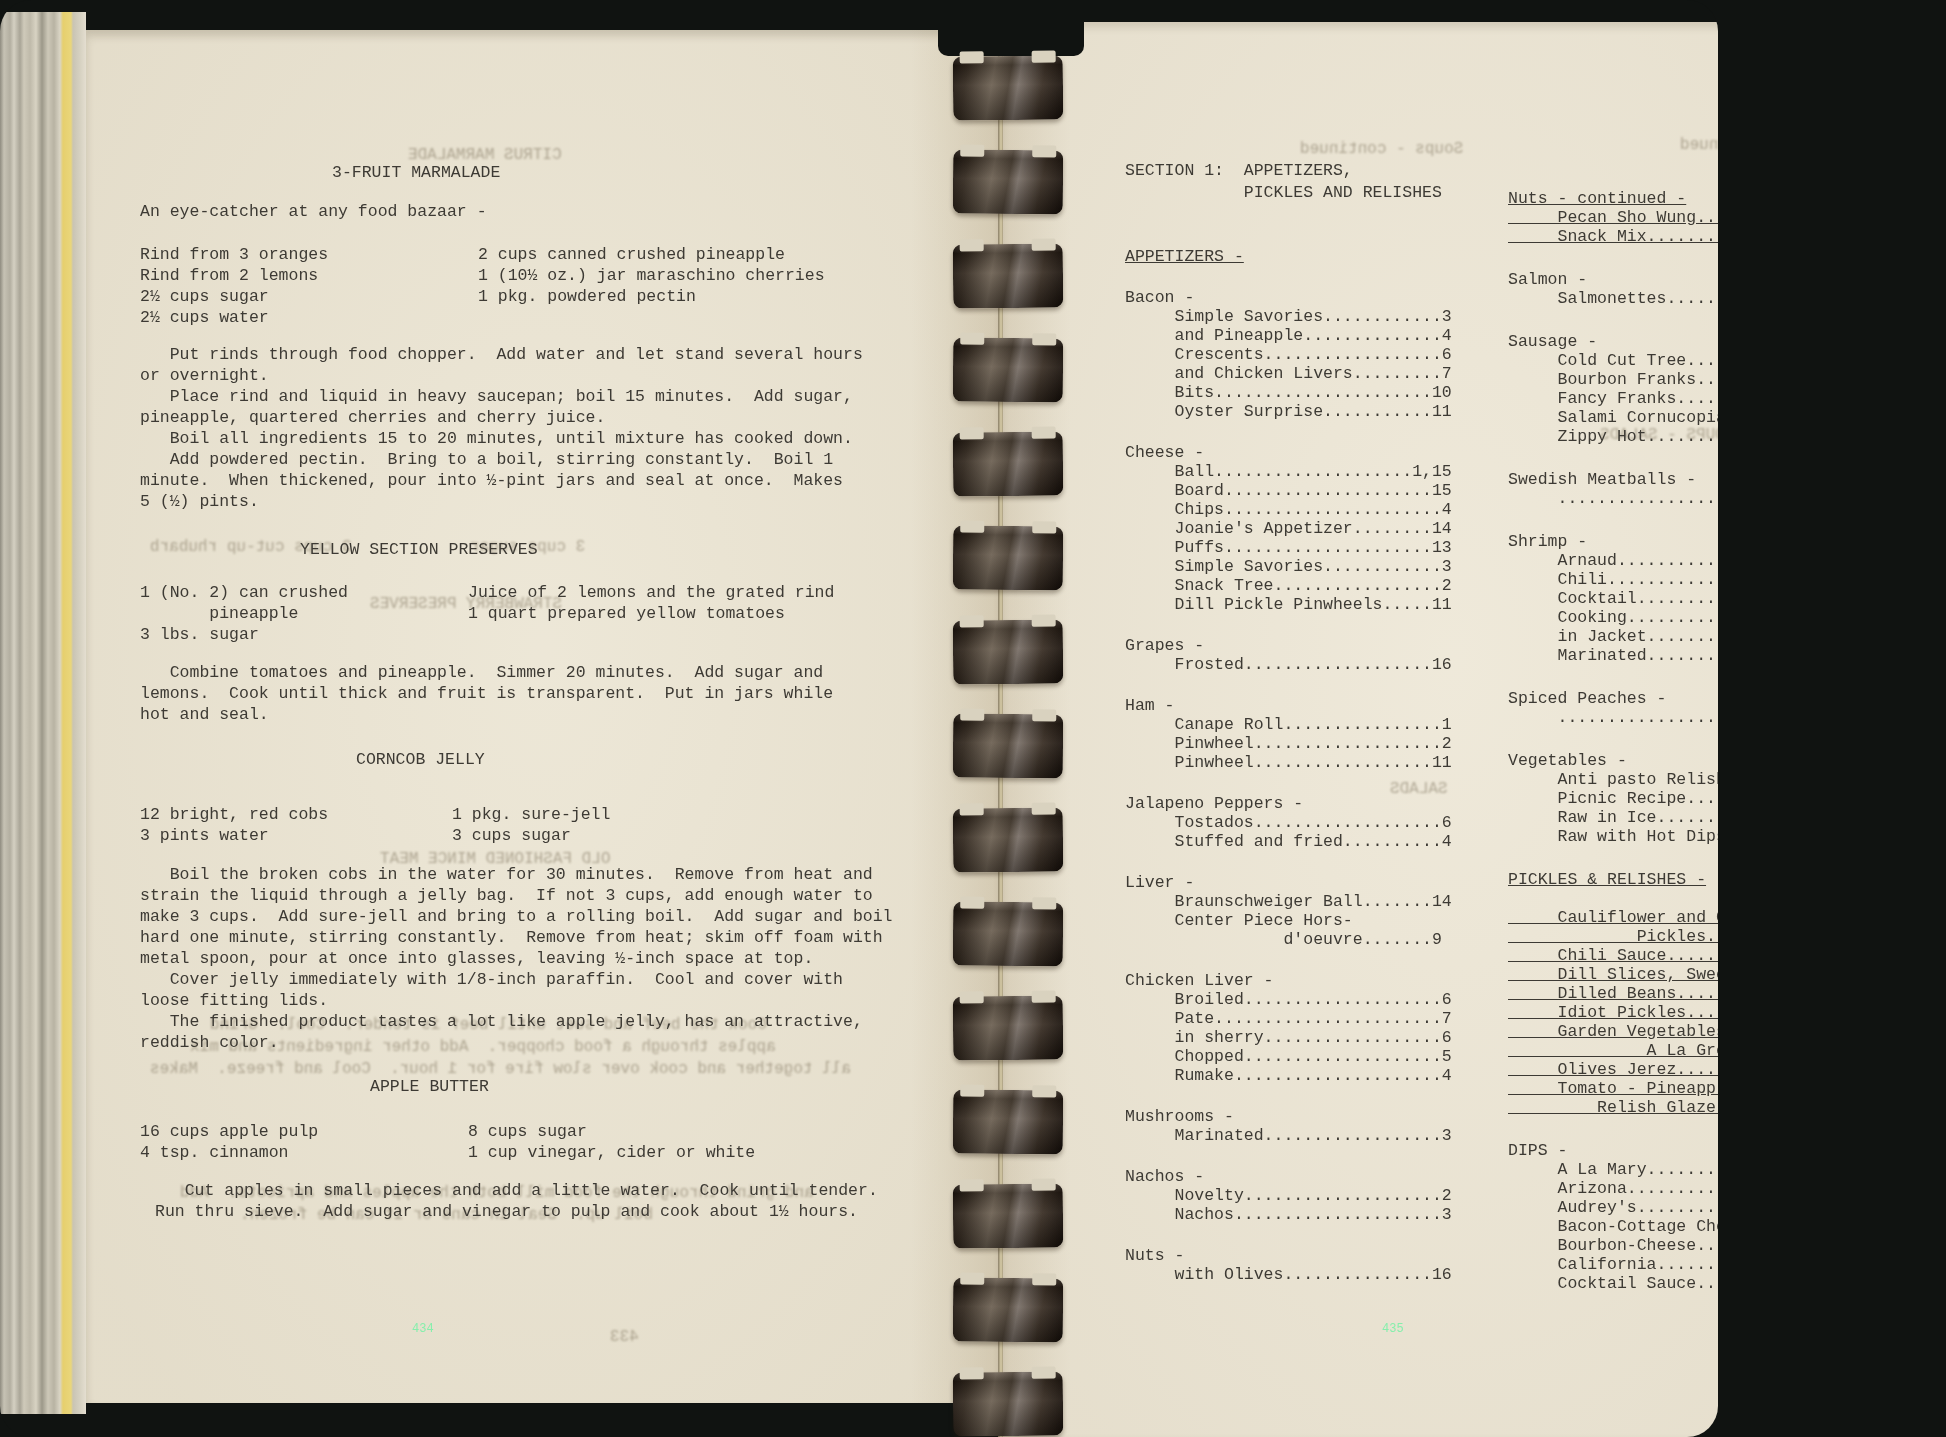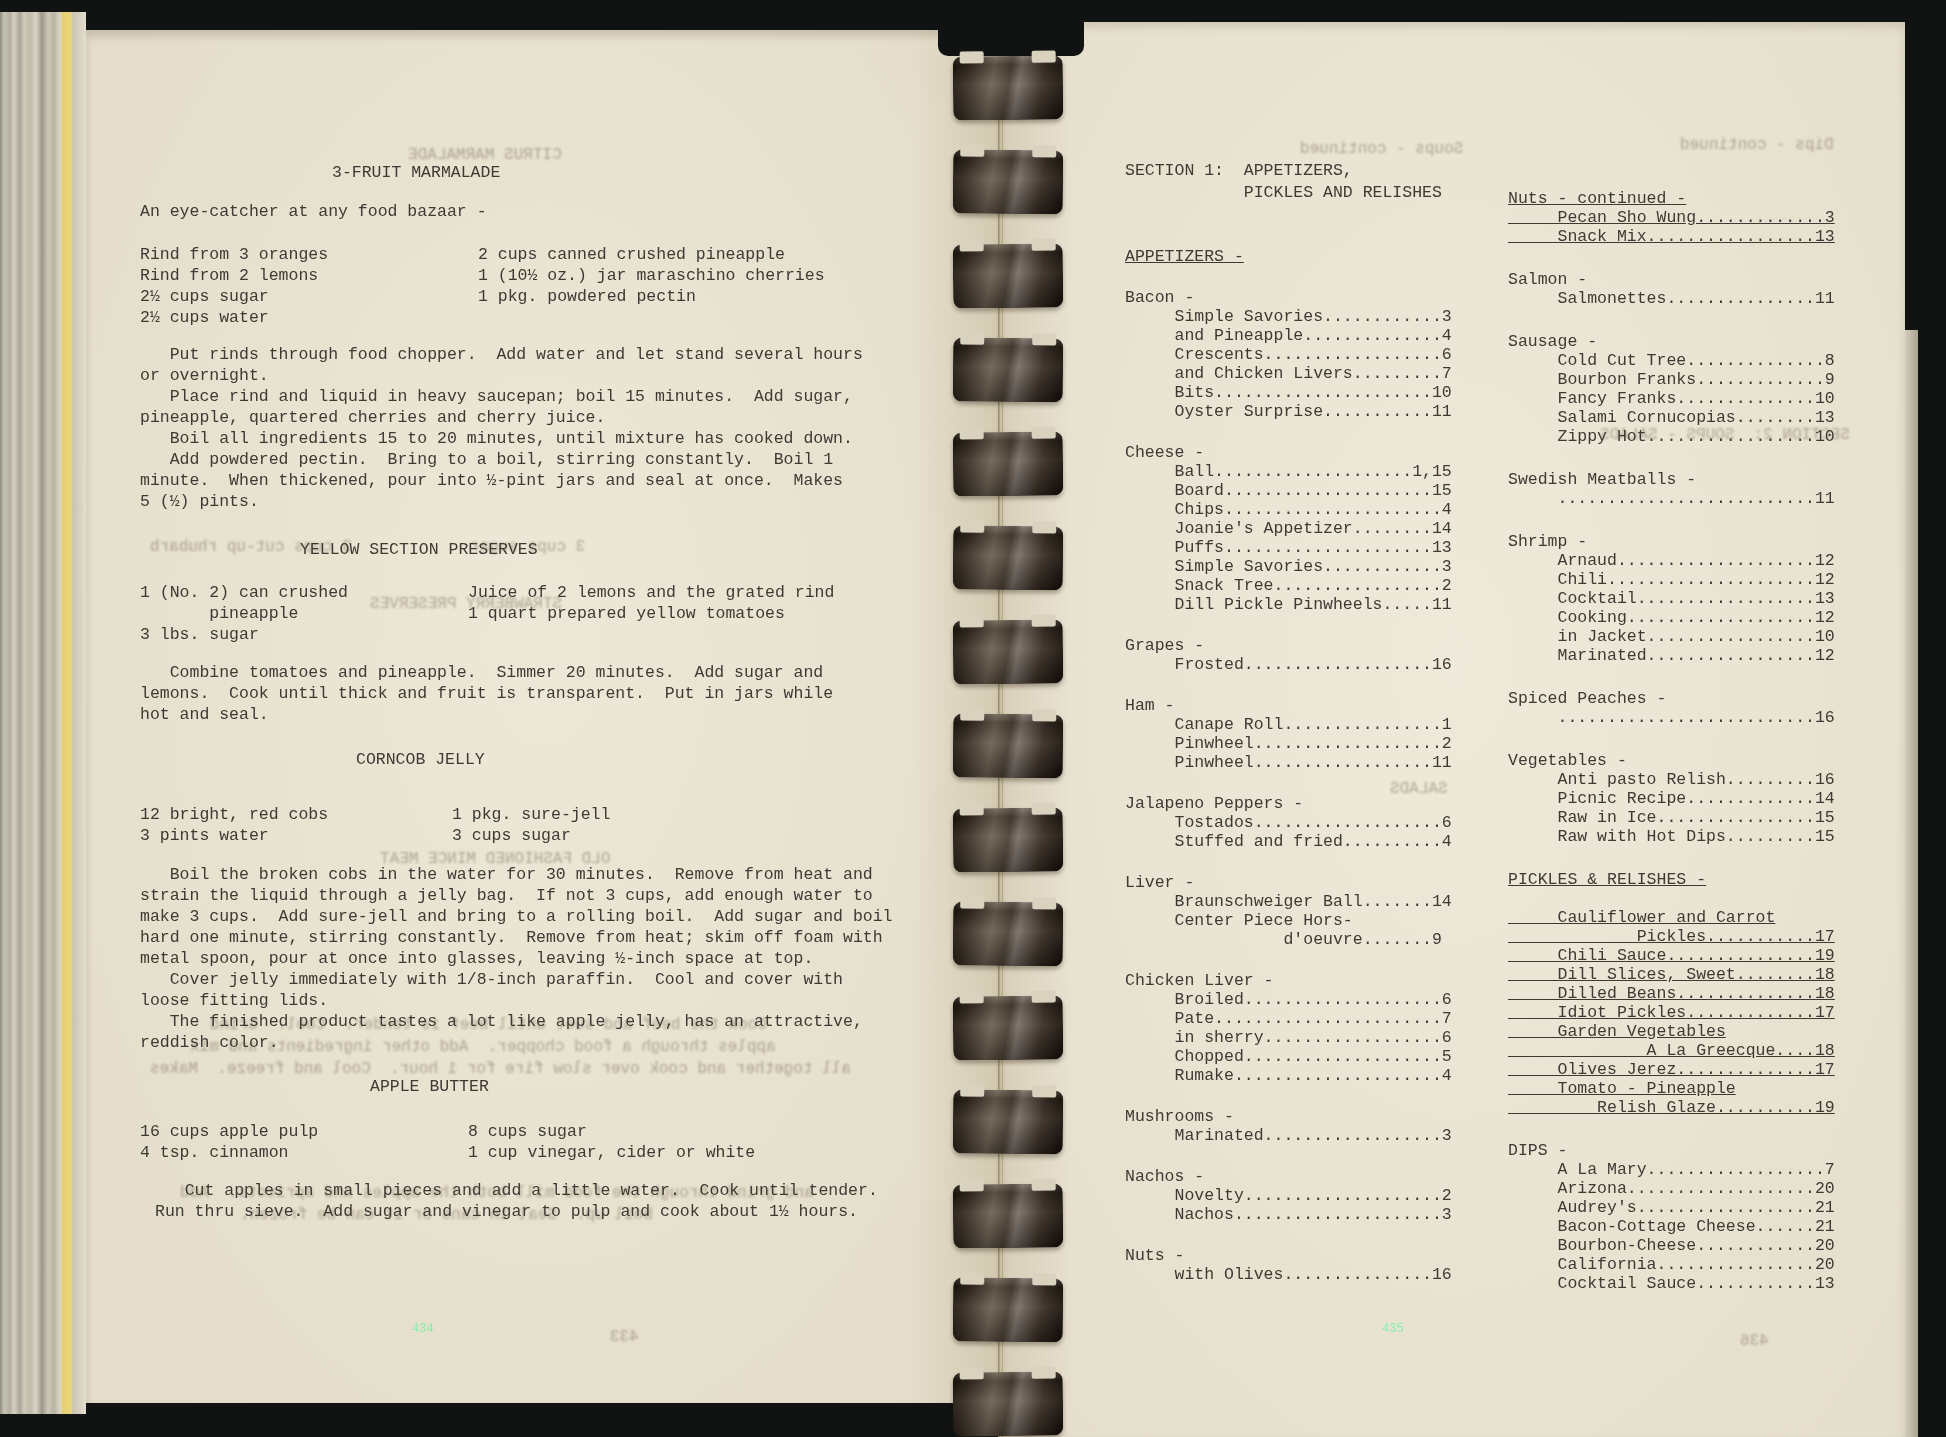--- a/index.html
+++ b/index.html
@@ -1,17 +1,17 @@
 <!DOCTYPE html>
 <html><head>
 <meta charset="utf-8">
 <style>
   html,body{margin:0;padding:0;background:#101311;}
-  .scene{position:relative;width:1946px;height:1437px;overflow:hidden;
-         background:#101311;font-family:"Liberation Mono","DejaVu Sans Mono",monospace;}
+  .scene{position:relative;width:1718px;height:1437px;overflow:hidden;
+         background:#101311;font-family:"Liberation Mono","DejaVu Sans Mono",monospace;border-radius:31px;}
   
   .left-stack{position:absolute;left:0;top:12px;width:86px;height:1402px;
     background:linear-gradient(90deg,
       #8f8c80 0px,#c6c2b4 4px,#b3afa1 10px,#d4d0c2 14px,#a9a597 20px,
       #cfcaba 24px,#bfbaaa 30px,#d8d3c3 36px,#9c9889 42px,#cdc8b8 48px,
       #b8b3a3 54px,#dad5c5 60px,#e6cf6d 63px,#e9d67b 71px,#c9c4b4 73px,
       #d6d1c1 80px,#e4ded0 86px);}
   .page{position:absolute;background:#ece6d5;}
   .page.left{left:86px;top:30px;width:915px;height:1373px;
     box-shadow:inset 0 6px 9px rgba(60,50,30,.18);}

